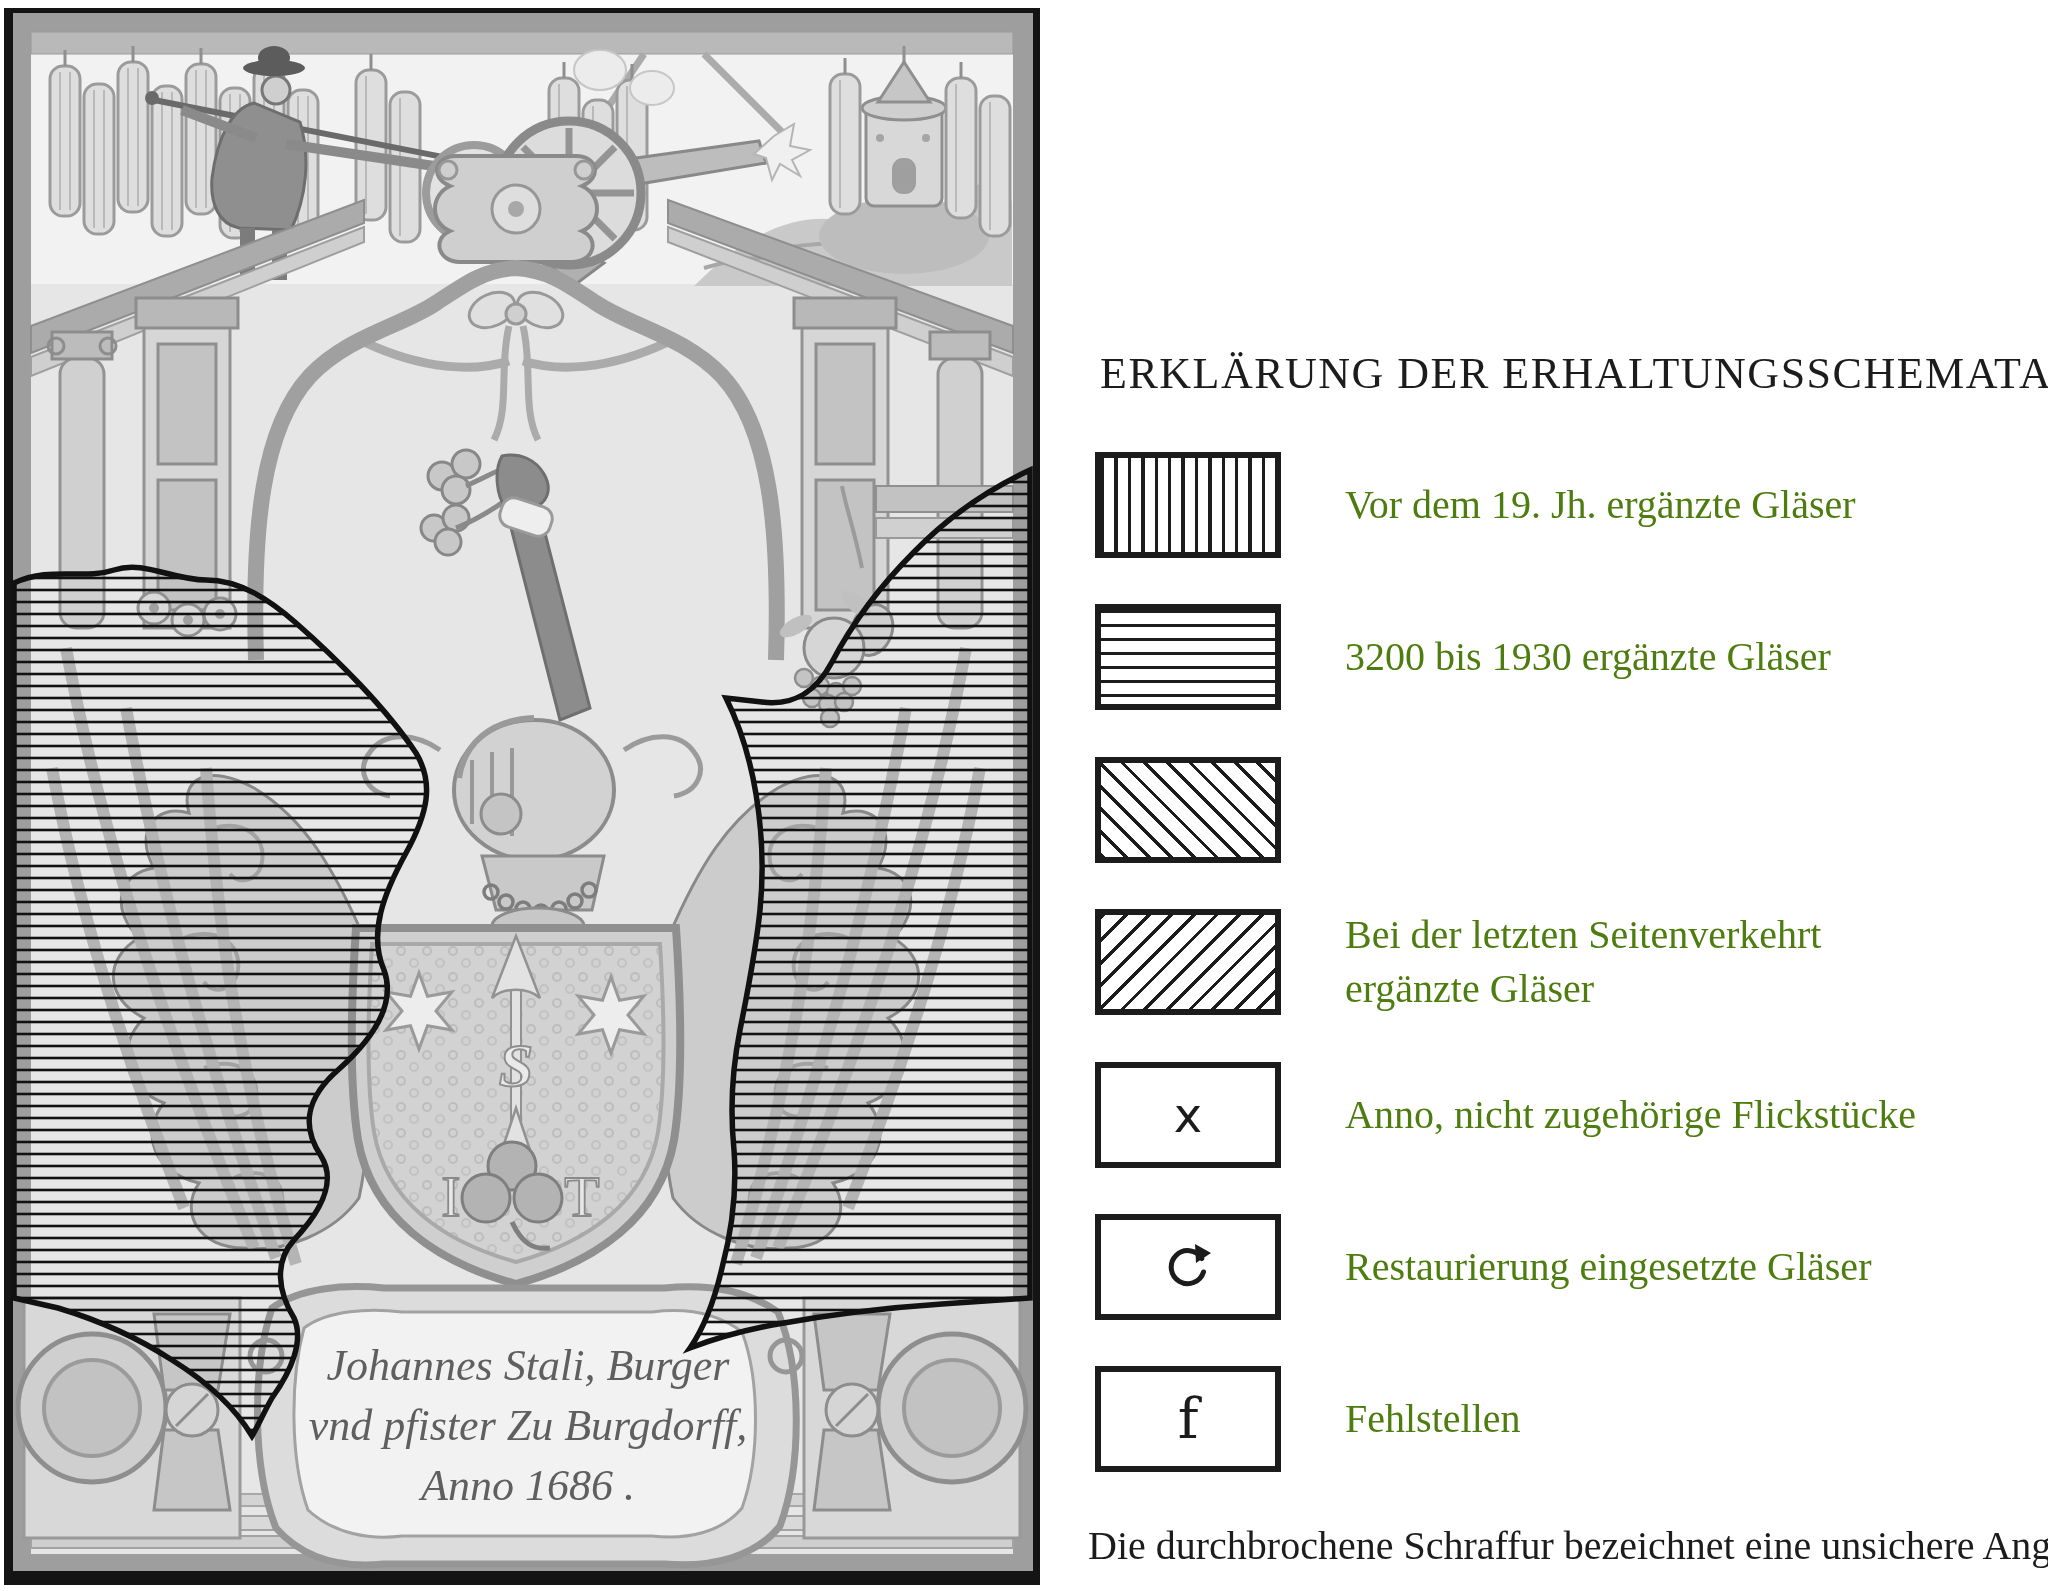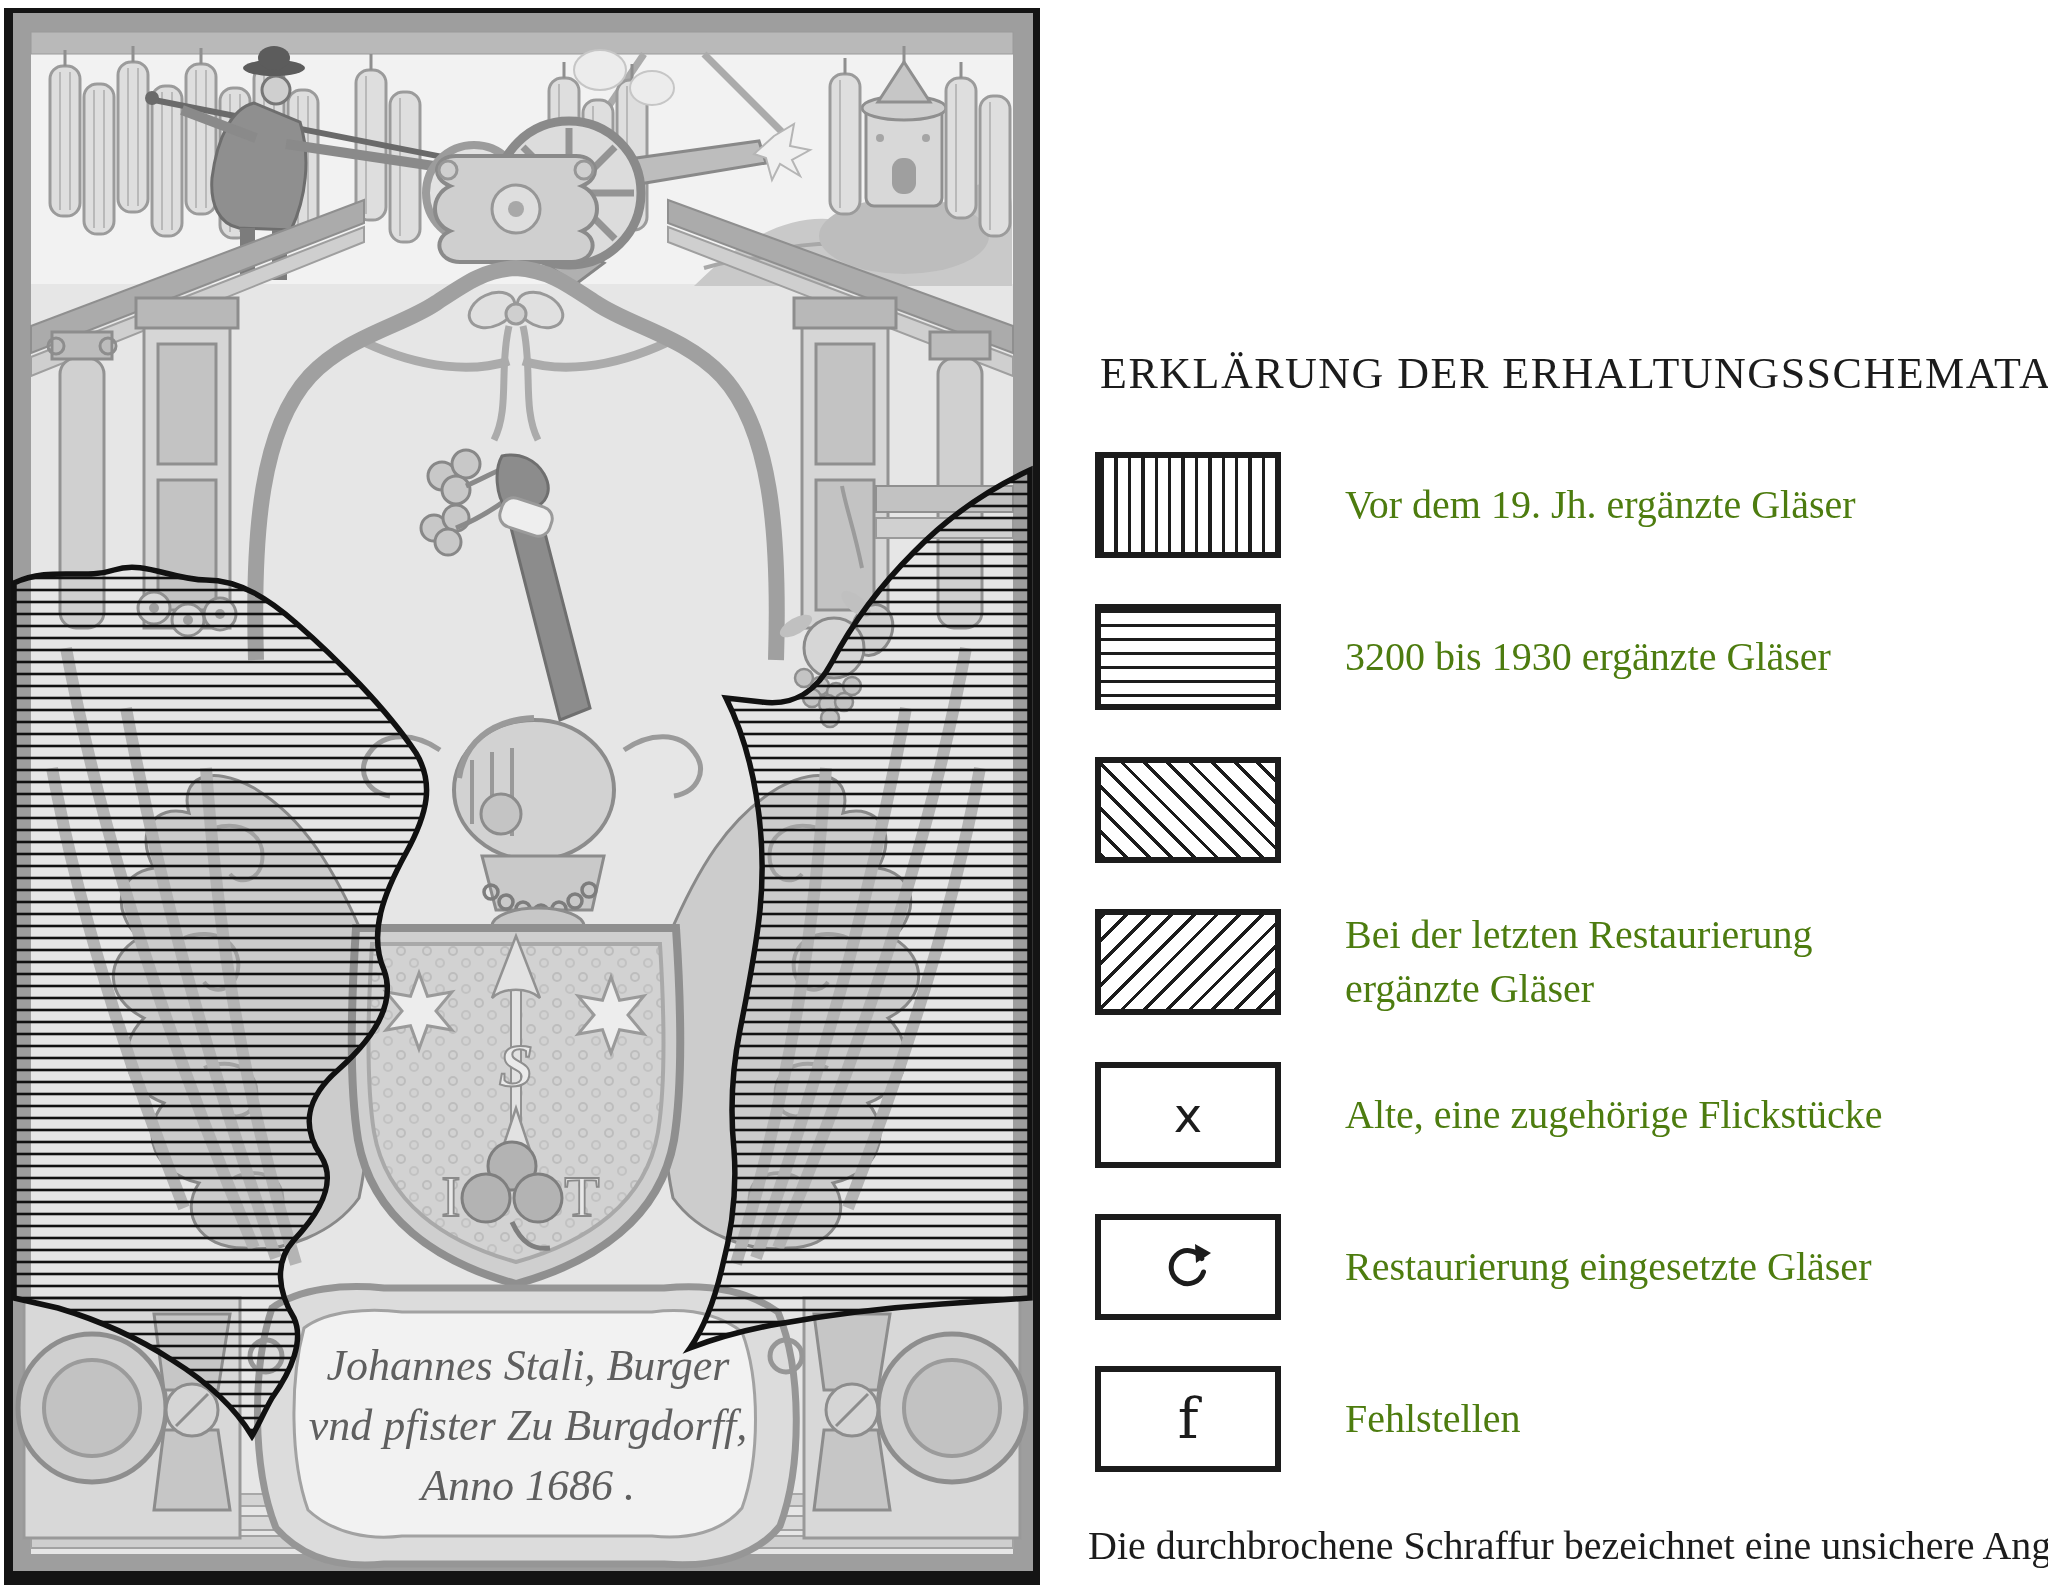--- a/index.html
+++ b/index.html
@@ -363,30 +363,30 @@
   <div class="legend-label">3200 bis 1930 ergänzte Gläser</div>
 </div>
 
 <div class="legend-row" style="top:757px">
   <div class="swatch dnw"></div>
 </div>
 
 <div class="legend-row" style="top:909px">
   <div class="swatch dsw"></div>
   <div class="legend-label">
-    <div>Bei der letzten Restaurierung</div>
+    <div>Bei der letzten Seitenverkehrt</div>
     <div>ergänzte Gläser</div>
   </div>
 </div>
 
 <div class="legend-row" style="top:1062px">
   <div class="swatch">
     <span class="sym-x">x</span>
   </div>
-  <div class="legend-label">Alte, eine zugehörige Flickstücke</div>
+  <div class="legend-label">Anno, nicht zugehörige Flickstücke</div>
 </div>
 
 <div class="legend-row" style="top:1214px">
   <div class="swatch">
     <svg width="52" height="52" viewBox="0 0 52 52">
       <path d="M 39.8 17.5 A 16.5 16.5 0 1 0 41.5 31" fill="none" stroke="#1c1c1c" stroke-width="5" stroke-linecap="round"></path>
       <polygon points="33,3 49,12 34,22" fill="#1c1c1c"></polygon>
     </svg>
   </div>
   <div class="legend-label">Restaurierung eingesetzte Gläser</div>

